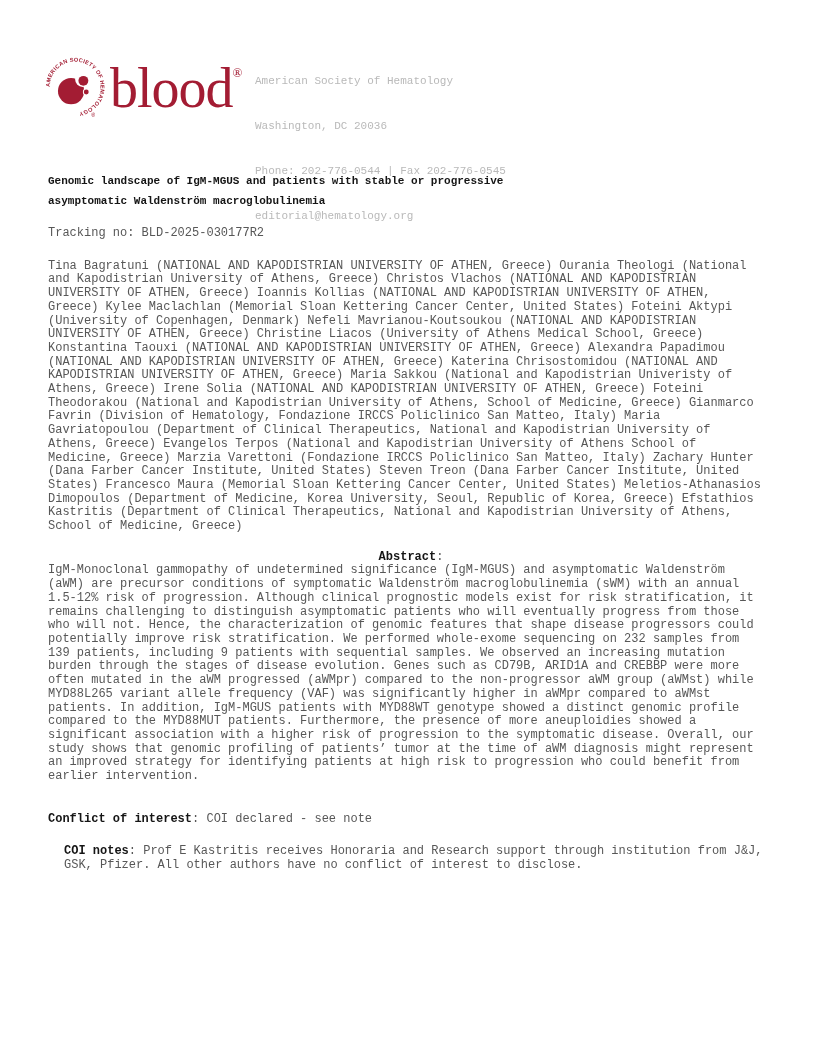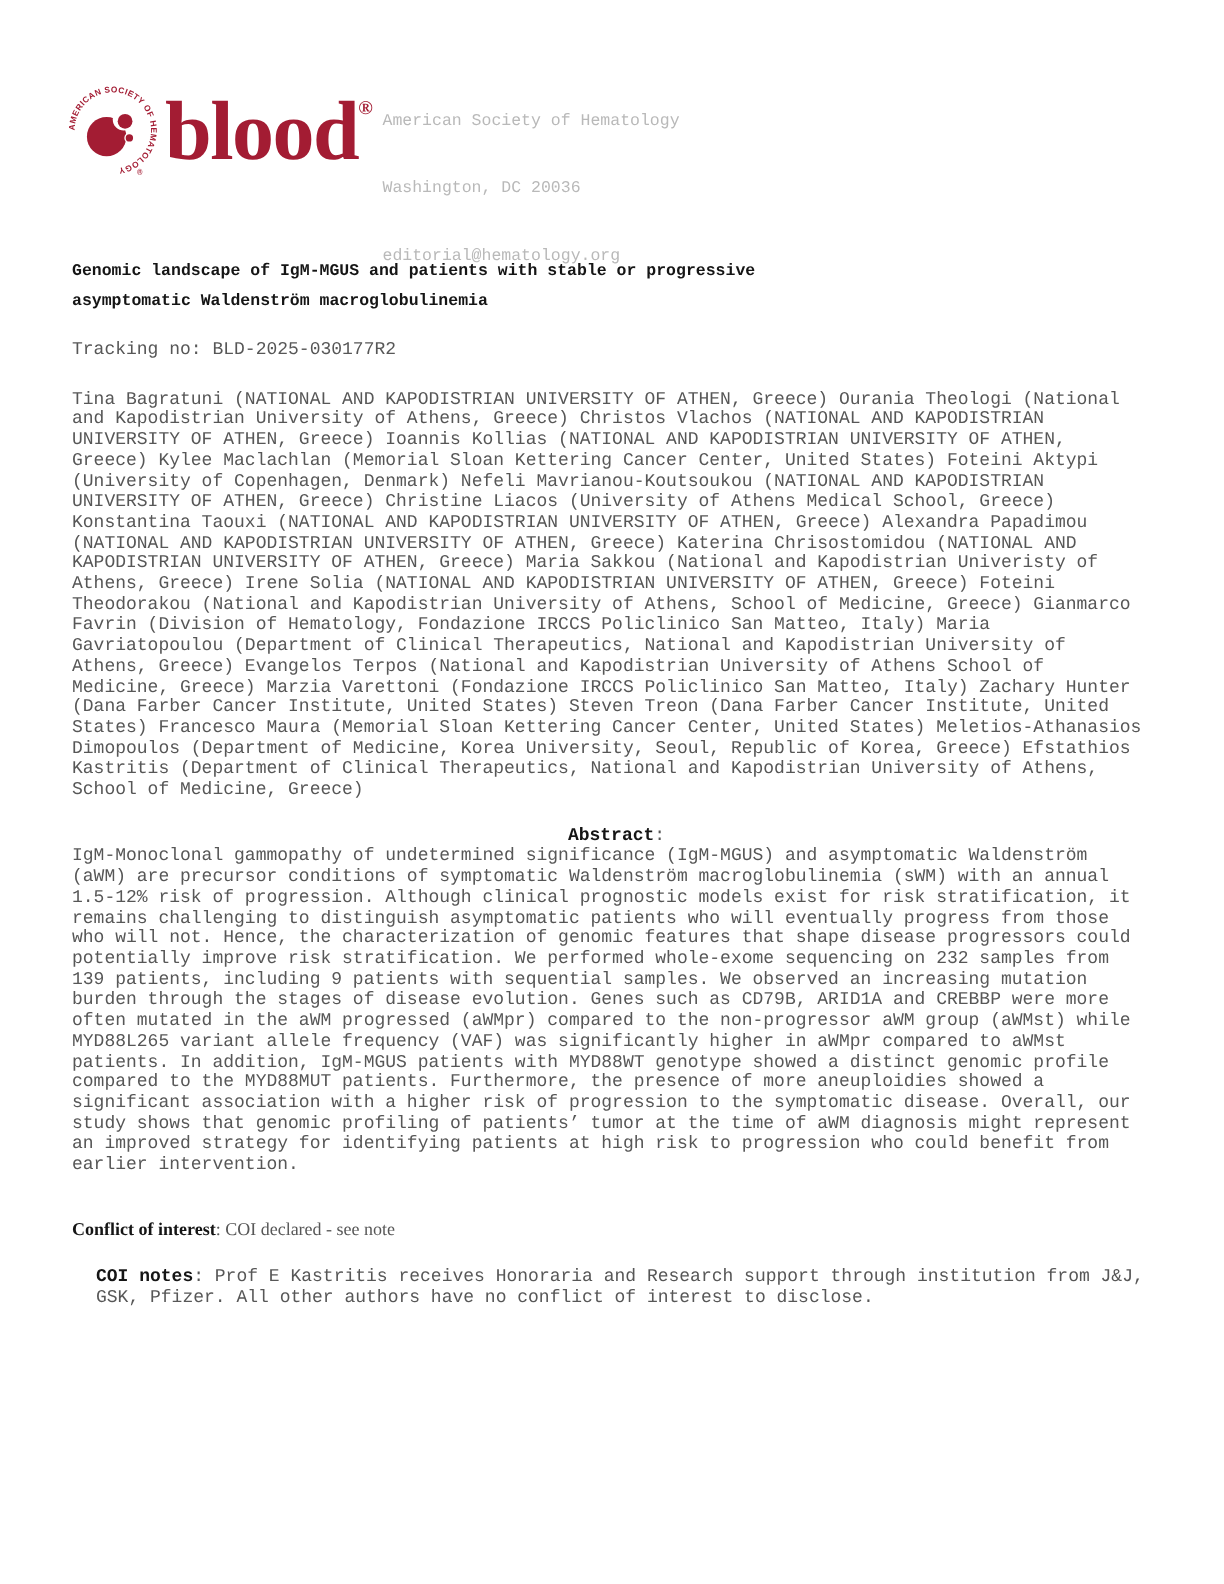--- a/index.html
+++ b/index.html
@@ -10,21 +10,21 @@
     background: #ffffff;
     font-family: "Liberation Mono", "DejaVu Sans Mono", monospace;
     overflow: hidden;
   }
 
   
   .emblem { position: absolute; left: 44px; top: 54px; }
   .wordmark {
     position: absolute; left: 110px; top: 60px;
     font-family: "Liberation Serif", "DejaVu Serif", serif;
-    font-weight: bold;
+    font-weight: normal;
     font-size: 56px;
     line-height: 1;
     color: #a31c33;
     letter-spacing: -1px;
     white-space: nowrap;
   }
   .wordmark .reg {
     font-size: 13px;
     vertical-align: 30px;
     letter-spacing: 0;
@@ -54,21 +54,21 @@
     font-size: 11px;
     line-height: 19.5px;
     margin: 0 0 16px 0;
     white-space: pre-wrap;
   }
   .tracking { margin: 0 0 19px 0; }
   .authors { margin: 0 0 17px 0; }
   .sec-label { font-weight: bold; color: #151515; }
   .abstract-head { margin: 0; text-align: center; }
   .abstract-body { margin: 0 0 29px 0; }
-  .coi-line { margin: 0 0 19px 0; font-family: Liberation Serif, serif; }
+  .coi-line { margin: 0 0 19px 0; }
   .coi-notes { margin: 0 0 21px 16px; }
   .preprint-line { margin: 0; }
 </style>
 </head>
 <body>
 
 <div class="page">
 
   <div>
     <svg class="emblem" width="64" height="66" viewBox="0 0 78 80">
@@ -86,20 +86,21 @@
         <circle cx="51.5" cy="46" r="3" fill="#a31c33"></circle>
       </g>
       <text x="58" y="76" font-size="7" fill="#a31c33">®</text>
     </svg>
 
     <div class="wordmark"><span>blood</span><span class="reg">®</span></div>
 
     <div class="address">
       <div>American Society of Hematology</div>
       <div>Washington, DC 20036</div>
+      <div>Phone: 202-776-0544 | Fax 202-776-0545</div>
       <div>editorial@hematology.org</div>
     </div>
   </div>
 
   <div class="content">
 
     <p class="title">Genomic landscape of IgM-MGUS and patients with stable or progressive
 asymptomatic Waldenström macroglobulinemia</p>
 
     <p class="tracking pre">Tracking no: BLD-2025-030177R2</p>

